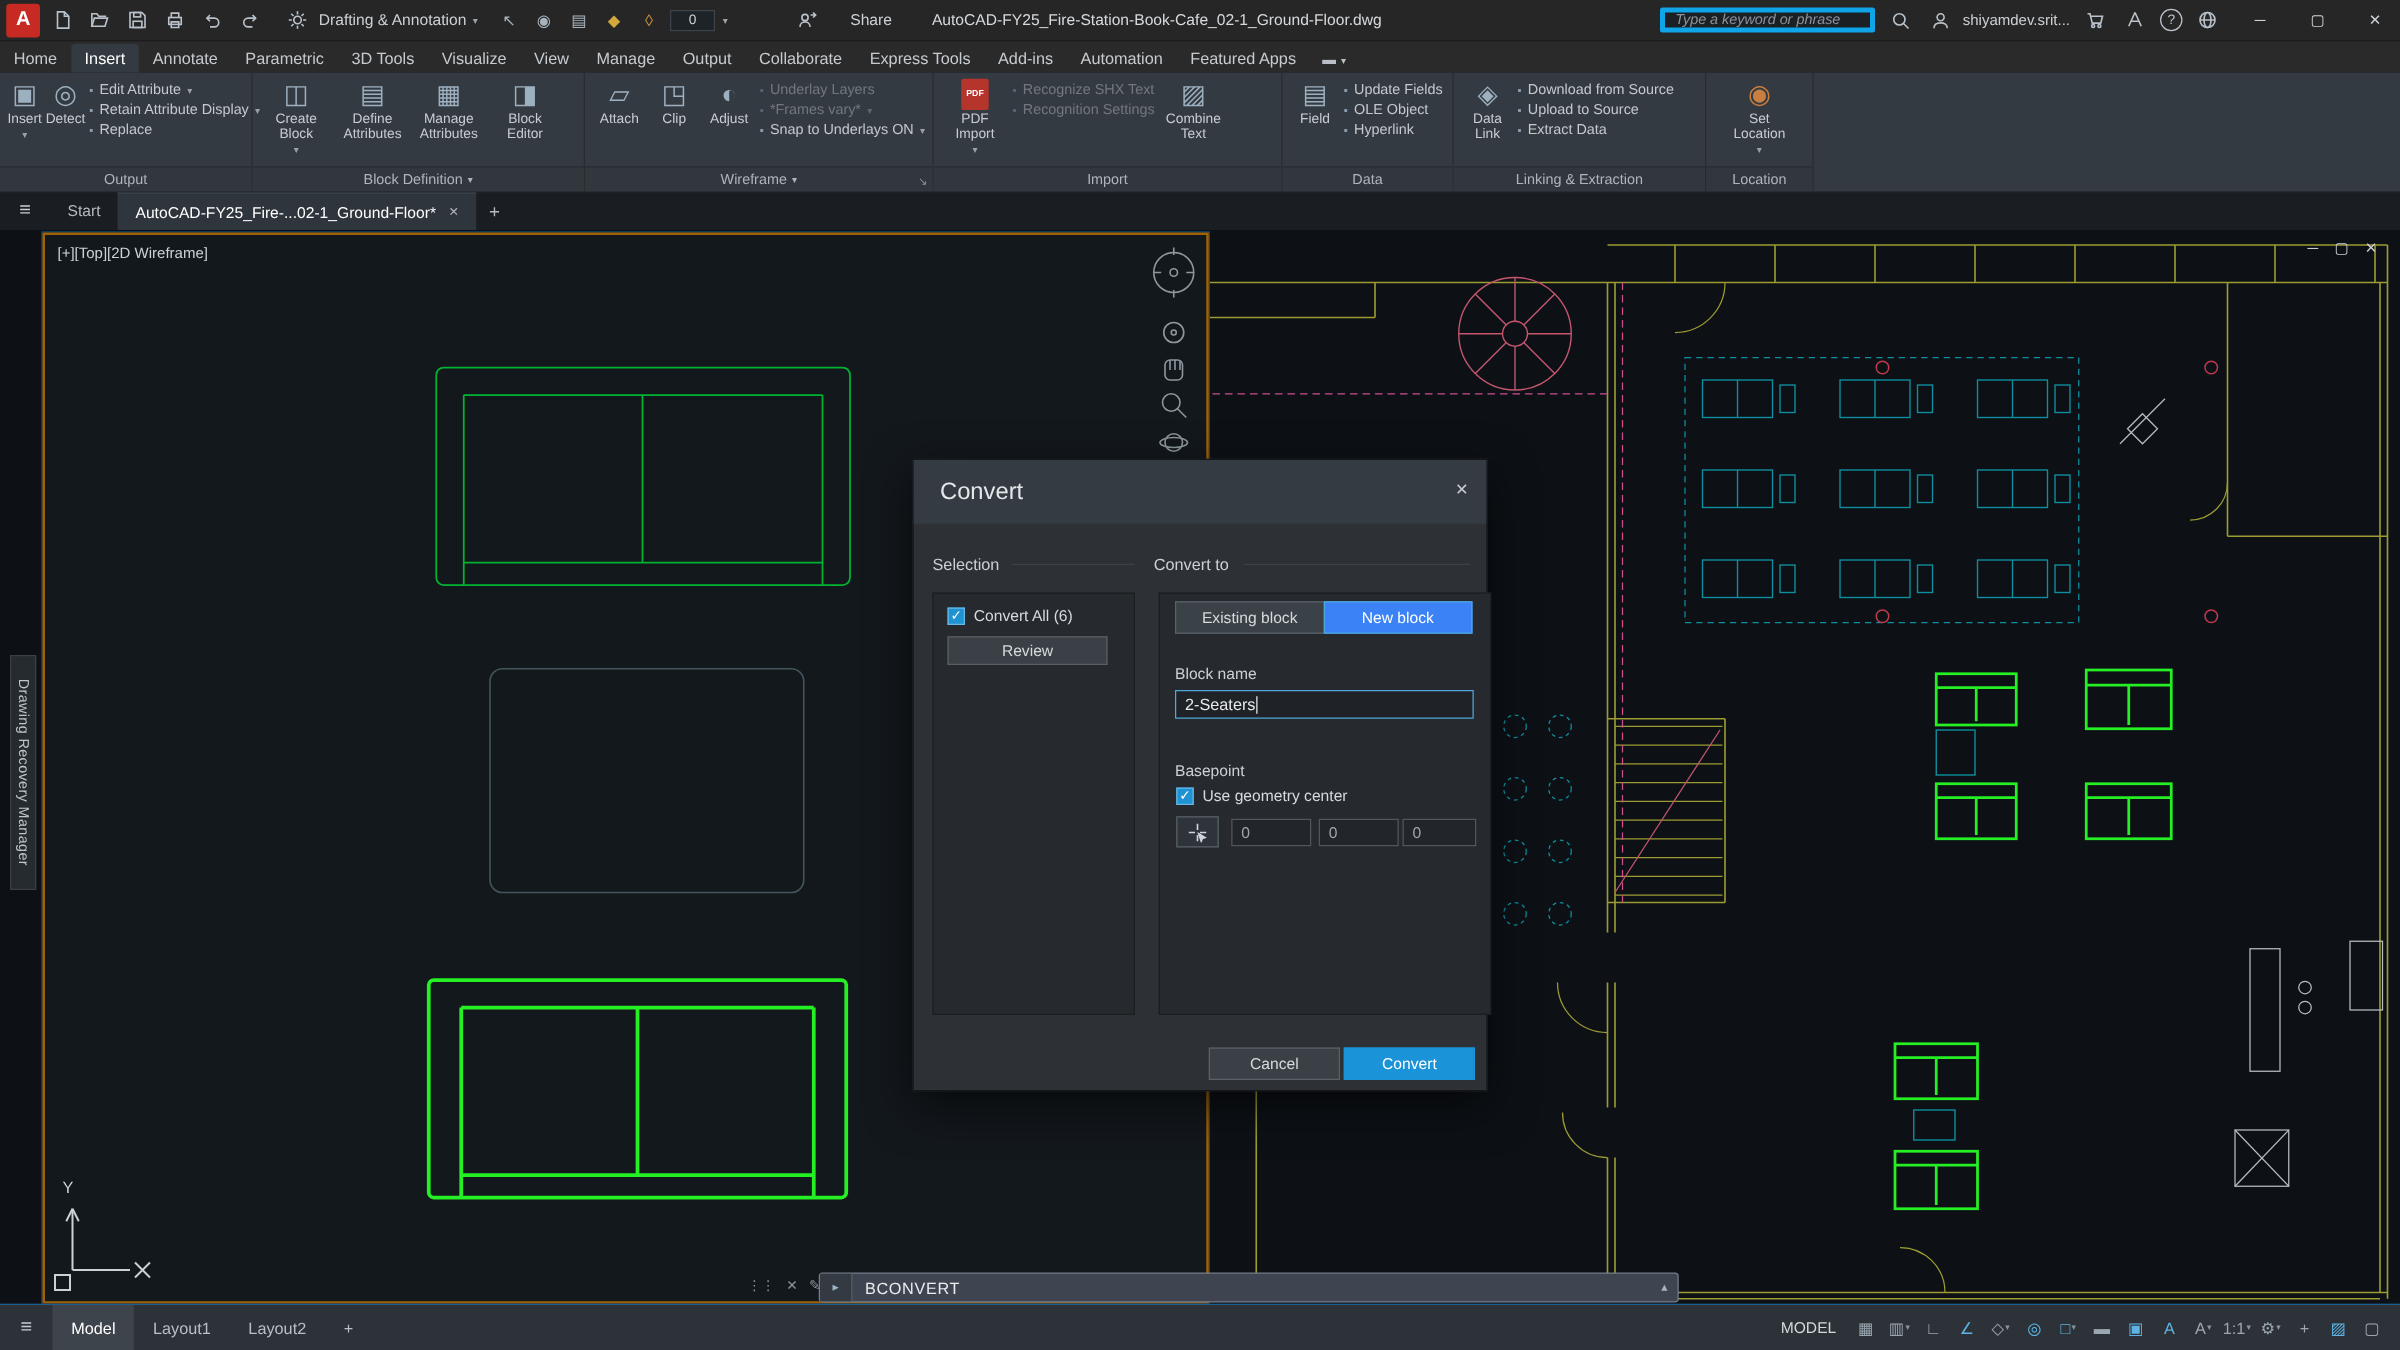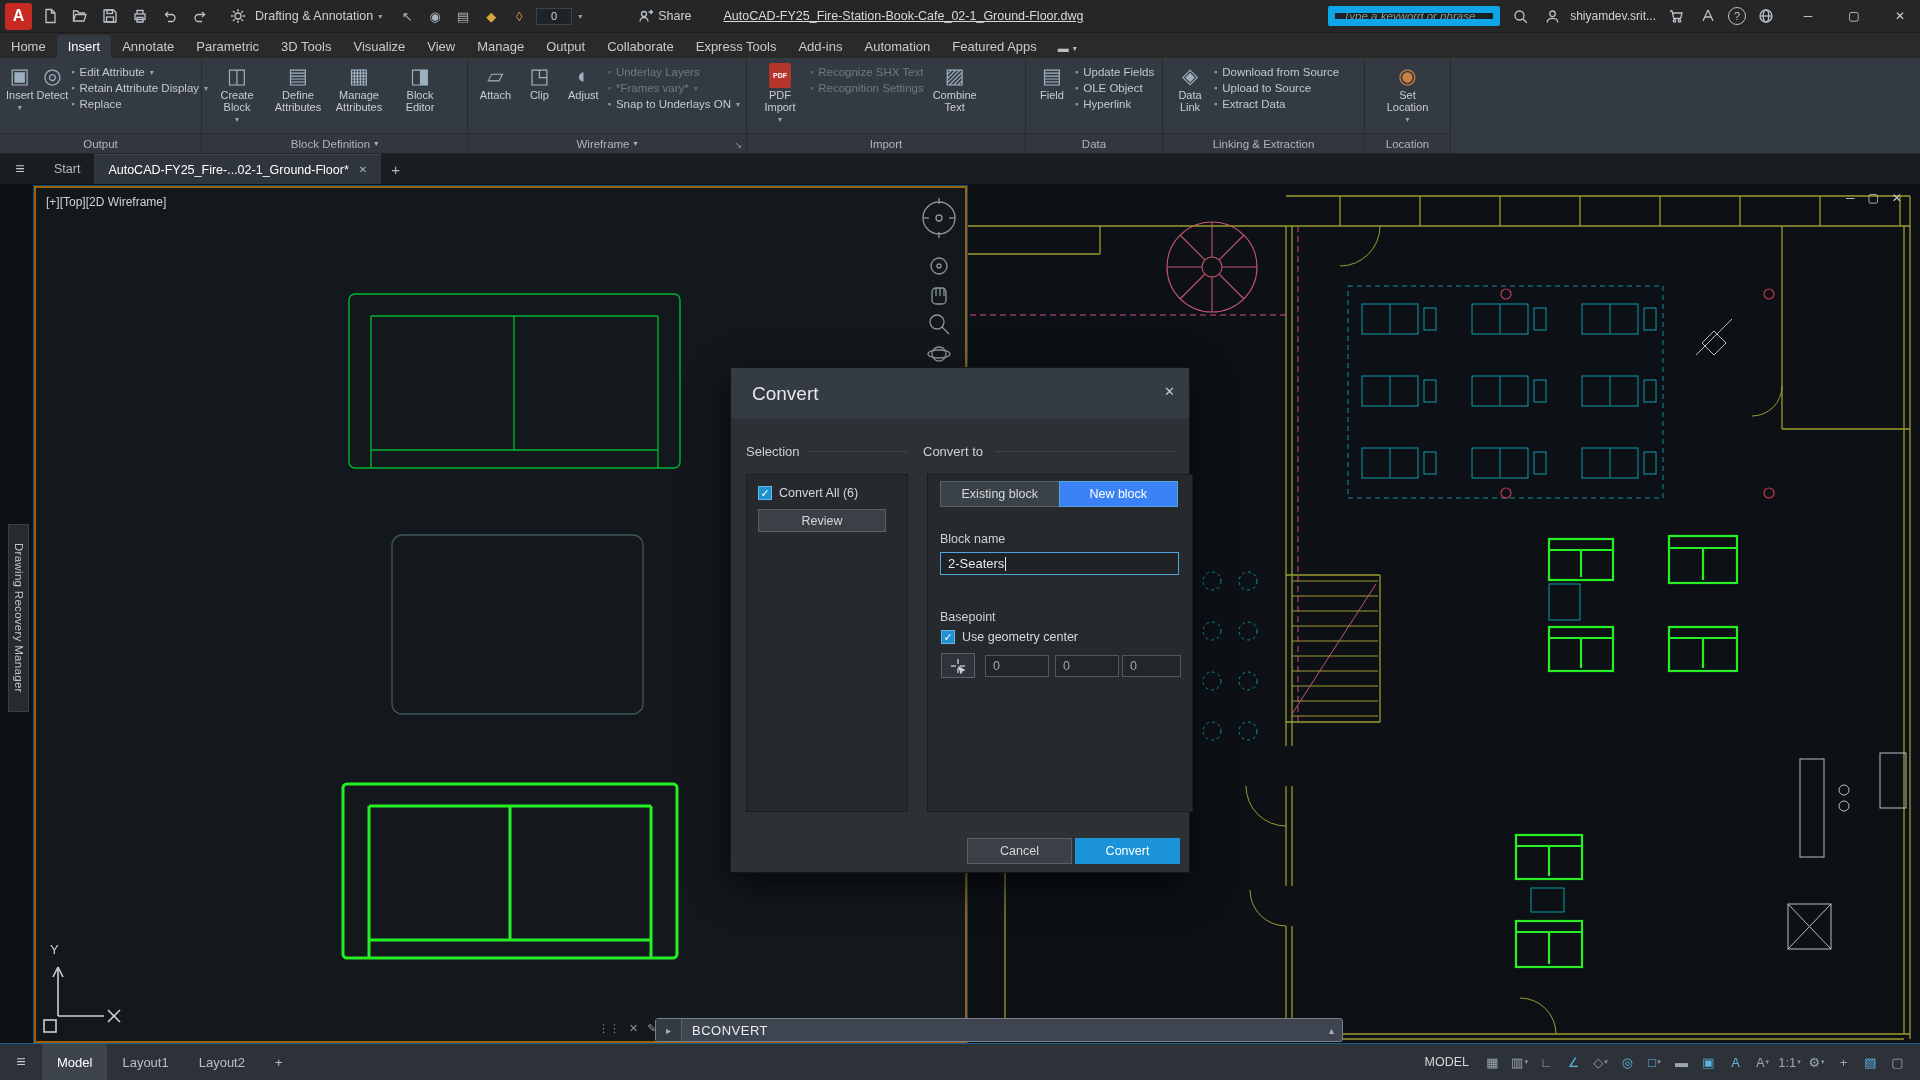--- a/index.html
+++ b/index.html
@@ -10,24 +10,24 @@
   .titlebar { position:absolute; left:0; top:0; width:1920px; height:33px;
     background:#262626; display:flex; align-items:center; gap:6px; border-bottom:1px solid #1c1c1c; }
   .logo { width:27px; height:27px; margin-left:5px; background:#c62a22; border-radius:3px;
     color:#fff; font-weight:bold; font-size:16px; display:flex; align-items:center; justify-content:center; }
   .tbico { width:24px; height:24px; display:flex; align-items:center; justify-content:center; color:#b9c2ca; }
   .tbico svg { stroke:#b9c2ca; fill:none; stroke-width:1.3; }
   .wspace { display:flex; align-items:center; gap:5px; padding:0 8px; height:24px; font-size:12.5px; color:#ccd1d6; }
   .glyphico { font-size:13px; color:#a9b3bb; width:22px; text-align:center; }
   .valbox { width:36px; height:17px; background:#1e2327; border:1px solid #3c434a; font-size:11px;
     color:#cfd4d8; display:flex; align-items:center; justify-content:center; }
-  .share { display:flex; align-items:center; gap:0; margin-left:46px; font-size:12.5px; color:#ccd1d6; }
-  .doctitle { margin-left:26px; font-size:12.5px; color:#d6dade; white-space:nowrap;text-decoration:underline; }
+  .share { display:flex; align-items:center; gap:22px; margin-left:46px; font-size:12.5px; color:#ccd1d6; }
+  .doctitle { margin-left:26px; font-size:12.5px; color:#d6dade; white-space:nowrap; }
   .tb-right { margin-left:auto; display:flex; align-items:center; gap:8px; margin-right:4px; }
-  .searchbox { width:172px; height:20px; background:#1b2025; border:7px solid #0ea5e9; border-radius:2px;
+  .searchbox { width:172px; height:20px; background:#1b2025; border:4px solid #0ea5e9; border-radius:2px;
     color:#cfd4d8; font-size:11.5px; padding:0 8px; }
   .searchbox::placeholder { color:#8b949c; font-style:italic; }
   .circleico { width:18px; height:18px; border:1px solid #b9c2ca; border-radius:50%; color:#b9c2ca;
     font-size:11px; display:flex; align-items:center; justify-content:center; }
   .user { display:flex; align-items:center; gap:6px; font-size:12px; color:#ccd1d6; }
   .winbtn { width:40px; height:31px; display:flex; align-items:center; justify-content:center; font-size:12px; color:#cfd4d8; }
 
   
   .menubar { position:absolute; left:0; top:33px; width:1920px; height:25px; background:#2a2a2a;
     display:flex; align-items:flex-end; padding-left:0; }

